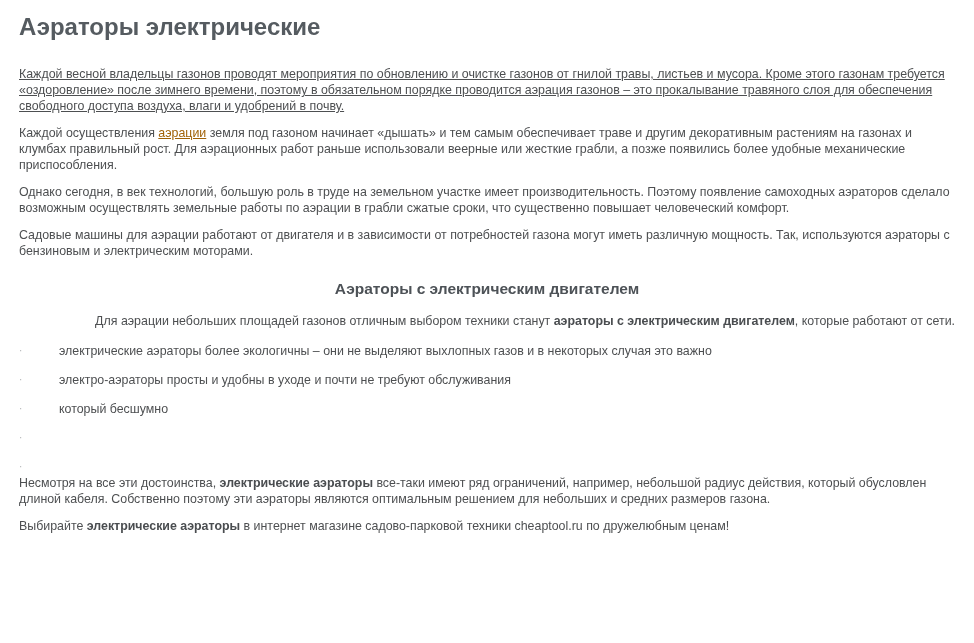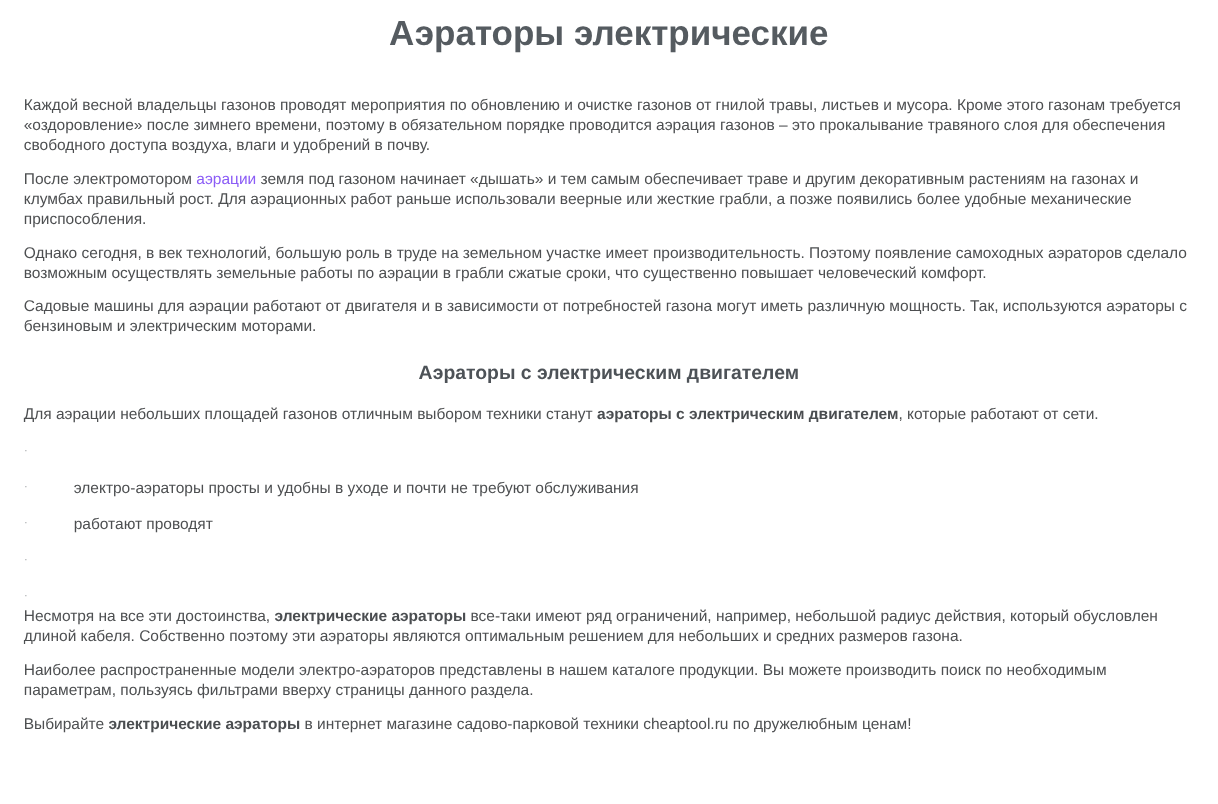--- a/index.html
+++ b/index.html
@@ -6,79 +6,79 @@
   body {
     width: 974px; height: 643px; overflow: hidden;
     font-family: "Liberation Sans", sans-serif;
     color: #4d4f51;
     font-size: 12.4px;
     line-height: 16px;
   }
   .page { padding: 0 19px 0 19px; }
   h1 {
     margin: 0; padding-top: 15px; height: 27px;
-    text-align: center; font-size: 28px; font-weight: bold;
+    text-align: left; font-size: 24px; font-weight: bold;
     color: #555b60; line-height: 24px;
   }
   h2 {
     margin: 0; text-align: center; font-size: 15.5px; font-weight: bold;
     color: #4d5257; line-height: 18px;
   }
   p { margin: 0; }
-  .p1 { margin-top: 34px; }
+  .p1 { margin-top: 24px; text-decoration: underline; }
   .gap { margin-top: 11px; }
   .h2wrap { margin-top: 21px; }
-  .after-h2 { margin-top: 15px; }
+  .after-h2 { margin-top: 15px; text-align: right; }
   b { color: #4a4d50; }
-  .link { color: #8b5cf6; }
+  .link { color: #a16207; text-decoration: underline; }
   ul.bullets { list-style: none; margin: 0; padding: 0; }
   ul.bullets li { display: flex; margin-top: 13px; height: 16px; }
   ul.bullets li:first-child { margin-top: 14px; }
   .bullet { width: 40px; color: #b0b3b5; font-size: 10px; padding-left: 0; }
   .after-list { }
 </style>
 </head>
 <body>
 
 <div class="page">
   <h1>Аэраторы электрические</h1>
 
   <p class="p1">Каждой весной владельцы газонов проводят мероприятия по обновлению и очистке газонов от гнилой травы, листьев и мусора. Кроме этого газонам требуется «оздоровление» после зимнего времени, поэтому в обязательном порядке проводится аэрация газонов – это прокалывание травяного слоя для обеспечения свободного доступа воздуха, влаги и удобрений в почву.</p>
 
-  <p class="gap"><span>После электромотором </span><a class="link">аэрации</a><span> земля под газоном начинает «дышать» и тем самым обеспечивает траве и другим декоративным растениям на газонах и клумбах правильный рост. Для аэрационных работ раньше использовали веерные или жесткие грабли, а позже появились более удобные механические приспособления.</span></p>
+  <p class="gap"><span>Каждой осуществления </span><a class="link">аэрации</a><span> земля под газоном начинает «дышать» и тем самым обеспечивает траве и другим декоративным растениям на газонах и клумбах правильный рост. Для аэрационных работ раньше использовали веерные или жесткие грабли, а позже появились более удобные механические приспособления.</span></p>
 
   <p class="gap">Однако сегодня, в век технологий, большую роль в труде на земельном участке имеет производительность. Поэтому появление самоходных аэраторов сделало возможным осуществлять земельные работы по аэрации в грабли сжатые сроки, что существенно повышает человеческий комфорт.</p>
 
   <p class="gap">Садовые машины для аэрации работают от двигателя и в зависимости от потребностей газона могут иметь различную мощность. Так, используются аэраторы с бензиновым и электрическим моторами.</p>
 
   <div class="h2wrap">
     <h2>Аэраторы с электрическим двигателем</h2>
   </div>
 
   <p class="after-h2"><span>Для аэрации небольших площадей газонов отличным выбором техники станут </span><b>аэраторы с электрическим двигателем</b><span>, которые работают от сети.</span></p>
 
 
   <ul class="bullets">
     <li>
         <span class="bullet">·</span>
+        <span>электрические аэраторы более экологичны – они не выделяют выхлопных газов и в некоторых случая это важно</span>
       </li>
     <li>
         <span class="bullet">·</span>
         <span>электро-аэраторы просты и удобны в уходе и почти не требуют обслуживания</span>
       </li>
     <li>
         <span class="bullet">·</span>
-        <span>работают проводят</span>
+        <span>который бесшумно</span>
       </li>
     <li>
         <span class="bullet">·</span>
       </li>
     <li>
         <span class="bullet">·</span>
       </li>
   </ul>
 
   <p class="after-list"><span>Несмотря на все эти достоинства, </span><b>электрические аэраторы</b><span> все-таки имеют ряд ограничений, например, небольшой радиус действия, который обусловлен длиной кабеля. Собственно поэтому эти аэраторы являются оптимальным решением для небольших и средних размеров газона.</span></p>
 
-  <p class="gap">Наиболее распространенные модели электро-аэраторов представлены в нашем каталоге продукции. Вы можете производить поиск по необходимым параметрам, пользуясь фильтрами вверху страницы данного раздела.</p>
 
   <p class="gap"><span>Выбирайте </span><b>электрические аэраторы</b><span> в интернет магазине садово-парковой техники cheaptool.ru по дружелюбным ценам!</span></p>
 </div>
 
 </body></html>

